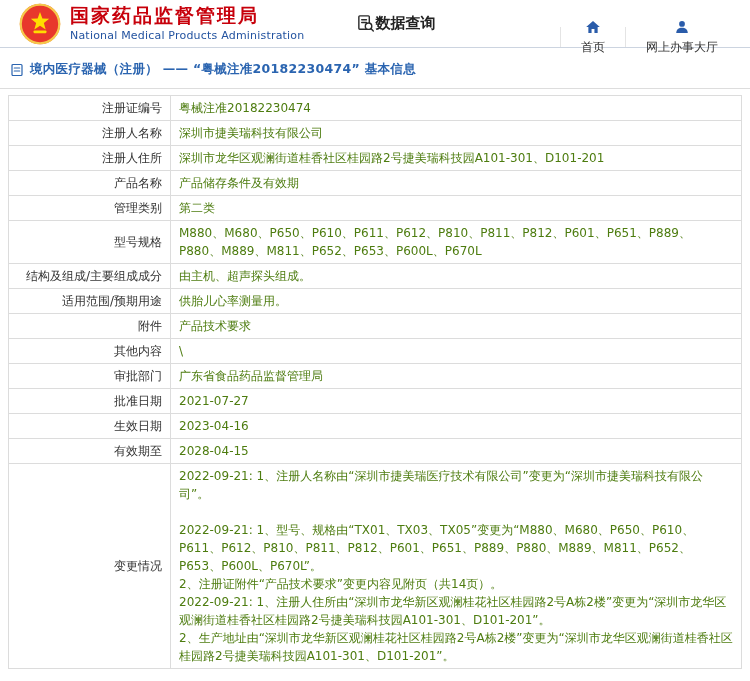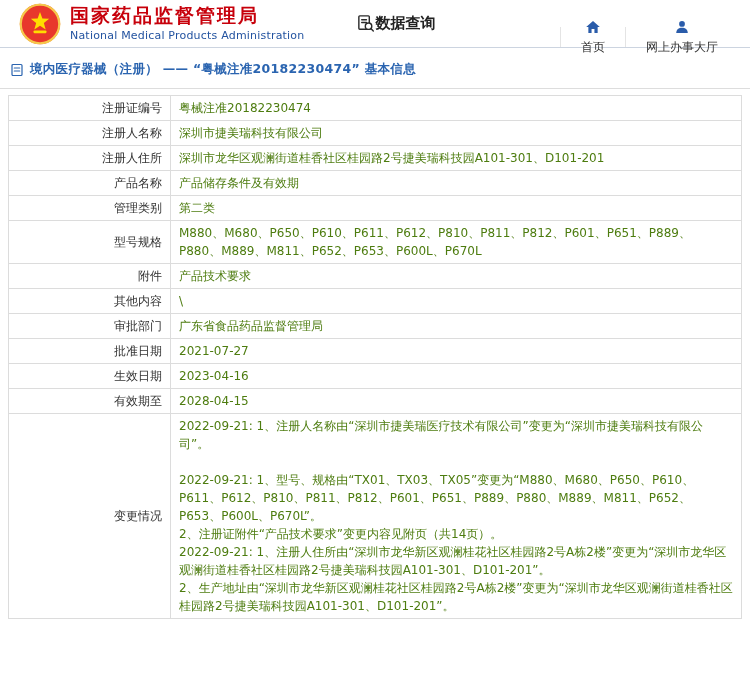--- a/index.html
+++ b/index.html
@@ -156,20 +156,28 @@
     </tr>
     <tr>
       <td class="lbl">管理类别</td>
       <td class="val">第二类</td>
     </tr>
     <tr>
       <td class="lbl">型号规格</td>
       <td class="val">M880、M680、P650、P610、P611、P612、P810、P811、P812、P601、P651、P889、P880、M889、M811、P652、P653、P600L、P670L</td>
     </tr>
     <tr>
+      <td class="lbl">结构及组成/主要组成成分</td>
+      <td class="val">由主机、超声探头组成。</td>
+    </tr>
+    <tr>
+      <td class="lbl">适用范围/预期用途</td>
+      <td class="val">供胎儿心率测量用。</td>
+    </tr>
+    <tr>
       <td class="lbl">附件</td>
       <td class="val">产品技术要求</td>
     </tr>
     <tr>
       <td class="lbl">其他内容</td>
       <td class="val">\</td>
     </tr>
     <tr>
       <td class="lbl">审批部门</td>
       <td class="val">广东省食品药品监督管理局</td>

